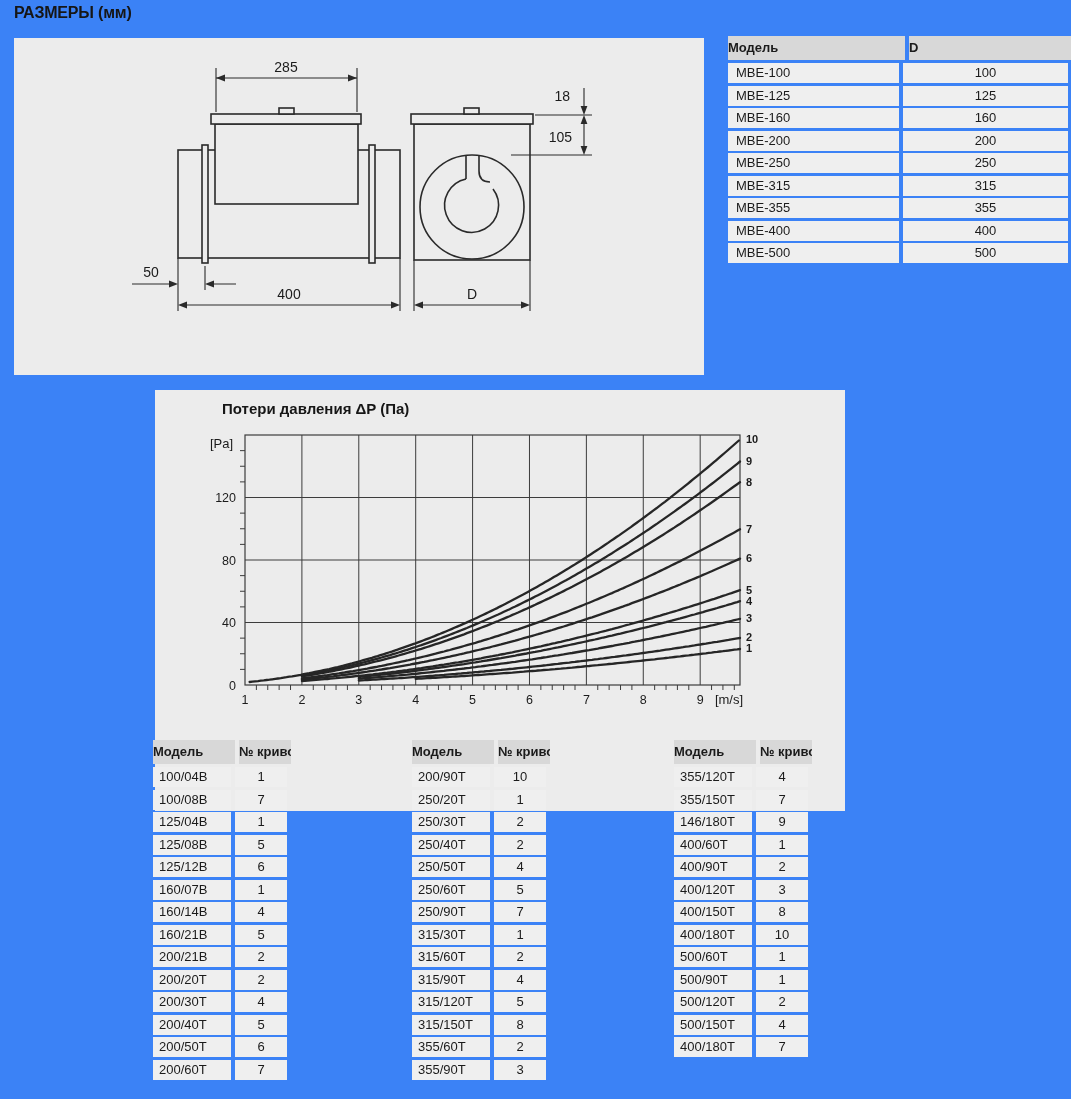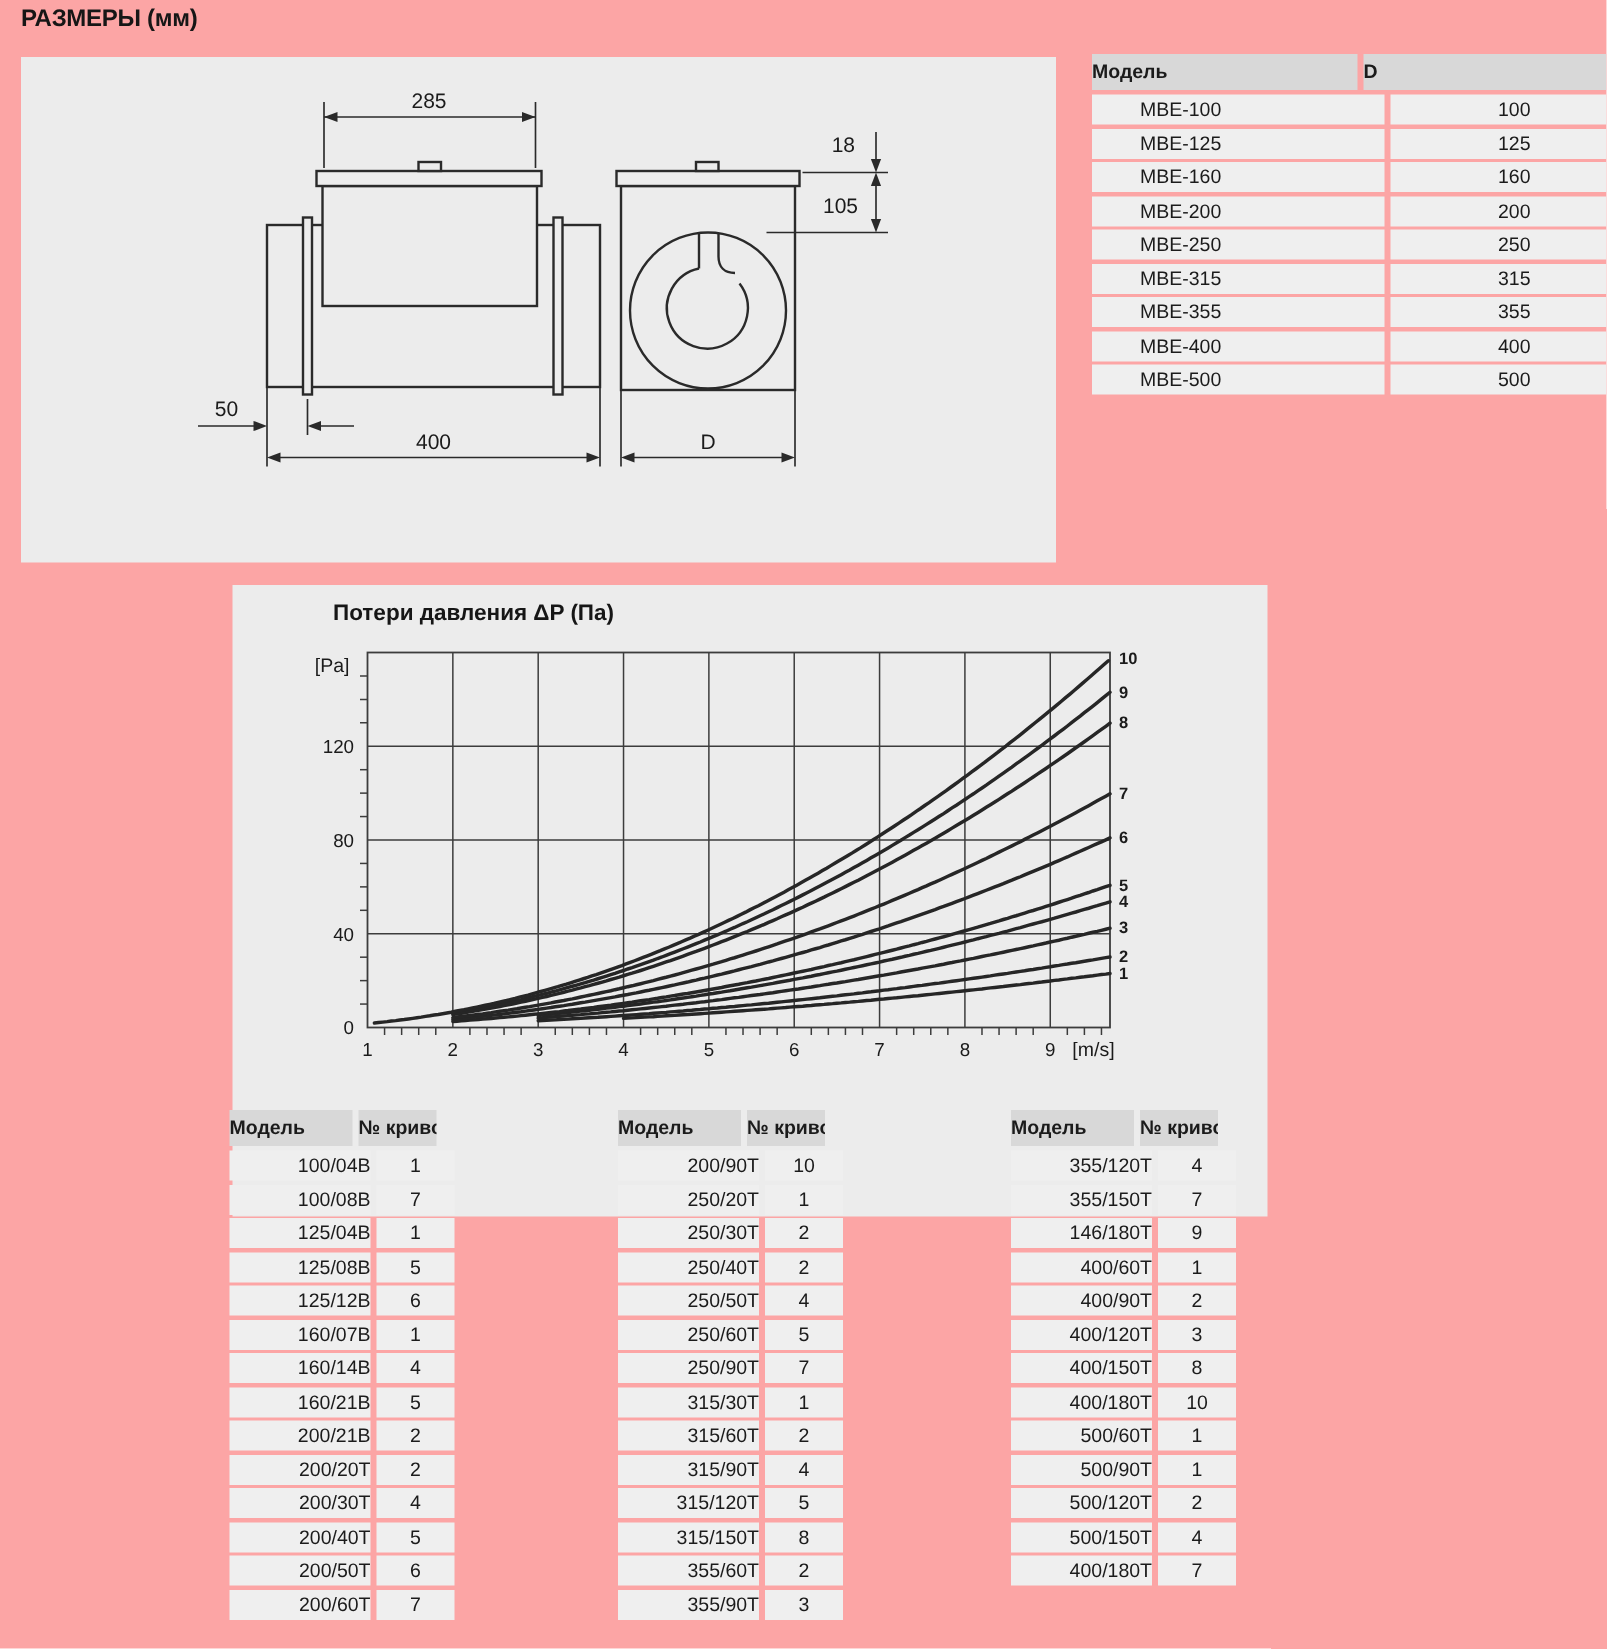--- a/index.html
+++ b/index.html
@@ -1,17 +1,17 @@
 <!DOCTYPE html>
 <html><head>
 <meta charset="utf-8">
 <style>
   html,body { margin:0; padding:0; background:#ffffff; }
   .page {
-    position:relative; width:1071px; height:1099px; background:#fca5a5;
+    position:relative; width:1071px; height:1099px; background:#3b82f6;
     font-family:"Liberation Sans", sans-serif; color:#1b1b1b; overflow:hidden;
   }
   .page-heading {
     position:absolute; left:14px; top:4px; margin:0;
     font-size:16px; font-weight:bold; letter-spacing:-0.2px; color:#161616;
   }
   .panel { position:absolute; background:#ececec; }
   .drawing-panel { left:14px; top:38px; width:690px; height:337px; }
   .drawing-panel svg { display:block; width:690px; height:337px; }
   .chart-panel { left:155px; top:390px; width:690px; height:421px; }
@@ -29,26 +29,26 @@
     background:#efefef; font-size:13px; line-height:20px; height:20px;
     white-space:nowrap; overflow:hidden;
   }
   .vtable .cell.h {
     background:#d8d8d8; font-weight:bold; line-height:24px; height:24px;
     text-align:left; padding-left:0;
   }
   .vtable .c2 { margin-left:4px; text-align:center; }
 
   .dim-table { left:728px; top:36px; }
-  .dim-table .c1 { width:163px; padding-left:32px; }
+  .dim-table .c1 { width:163px; padding-left:8px; }
   .dim-table .c1.h { width:177px; padding-left:0; }
   .dim-table .c2 { width:165px; }
 
   .curve-table { top:740px; }
-  .curve-table .c1 { width:72px; padding-left:22px;text-align:right; }
+  .curve-table .c1 { width:72px; padding-left:6px; }
   .curve-table .c1.h { width:82px; padding-left:0; }
   .curve-table .c2 { width:52px; }
   .curve-table-1 { left:153px; }
   .curve-table-2 { left:412px; }
   .curve-table-3 { left:674px; }
 
   .dimtext { font-size:14px; fill:#1b1b1b; }
   .ticktext { font-size:12.5px; fill:#1b1b1b; }
   .unittext { font-size:13px; fill:#1b1b1b; }
   .curvelabel { font-size:11px; font-weight:bold; fill:#1b1b1b; }

